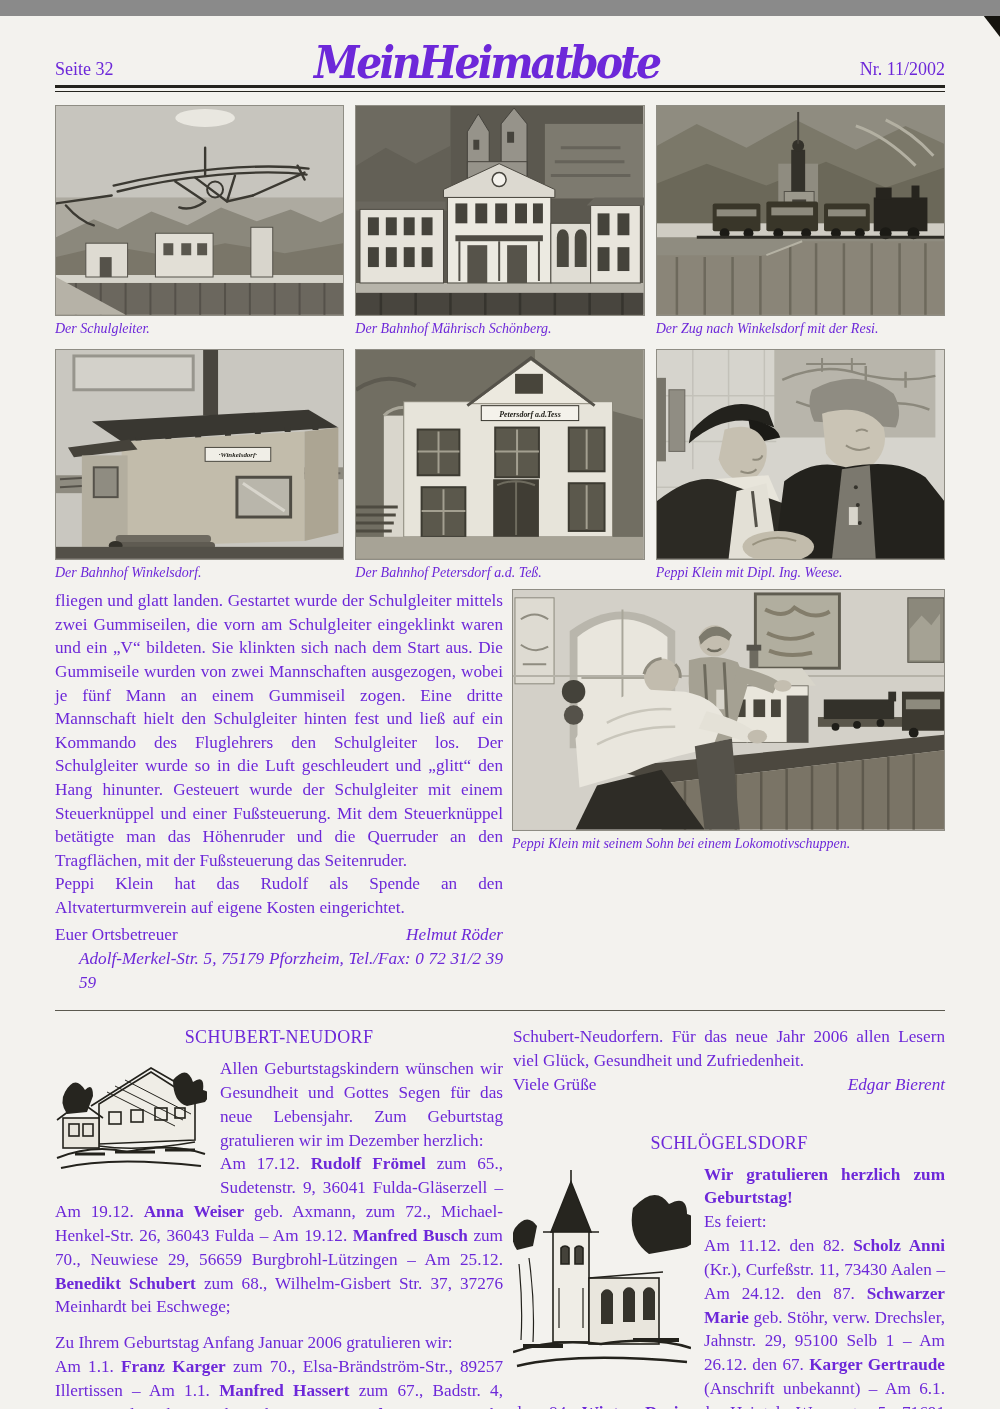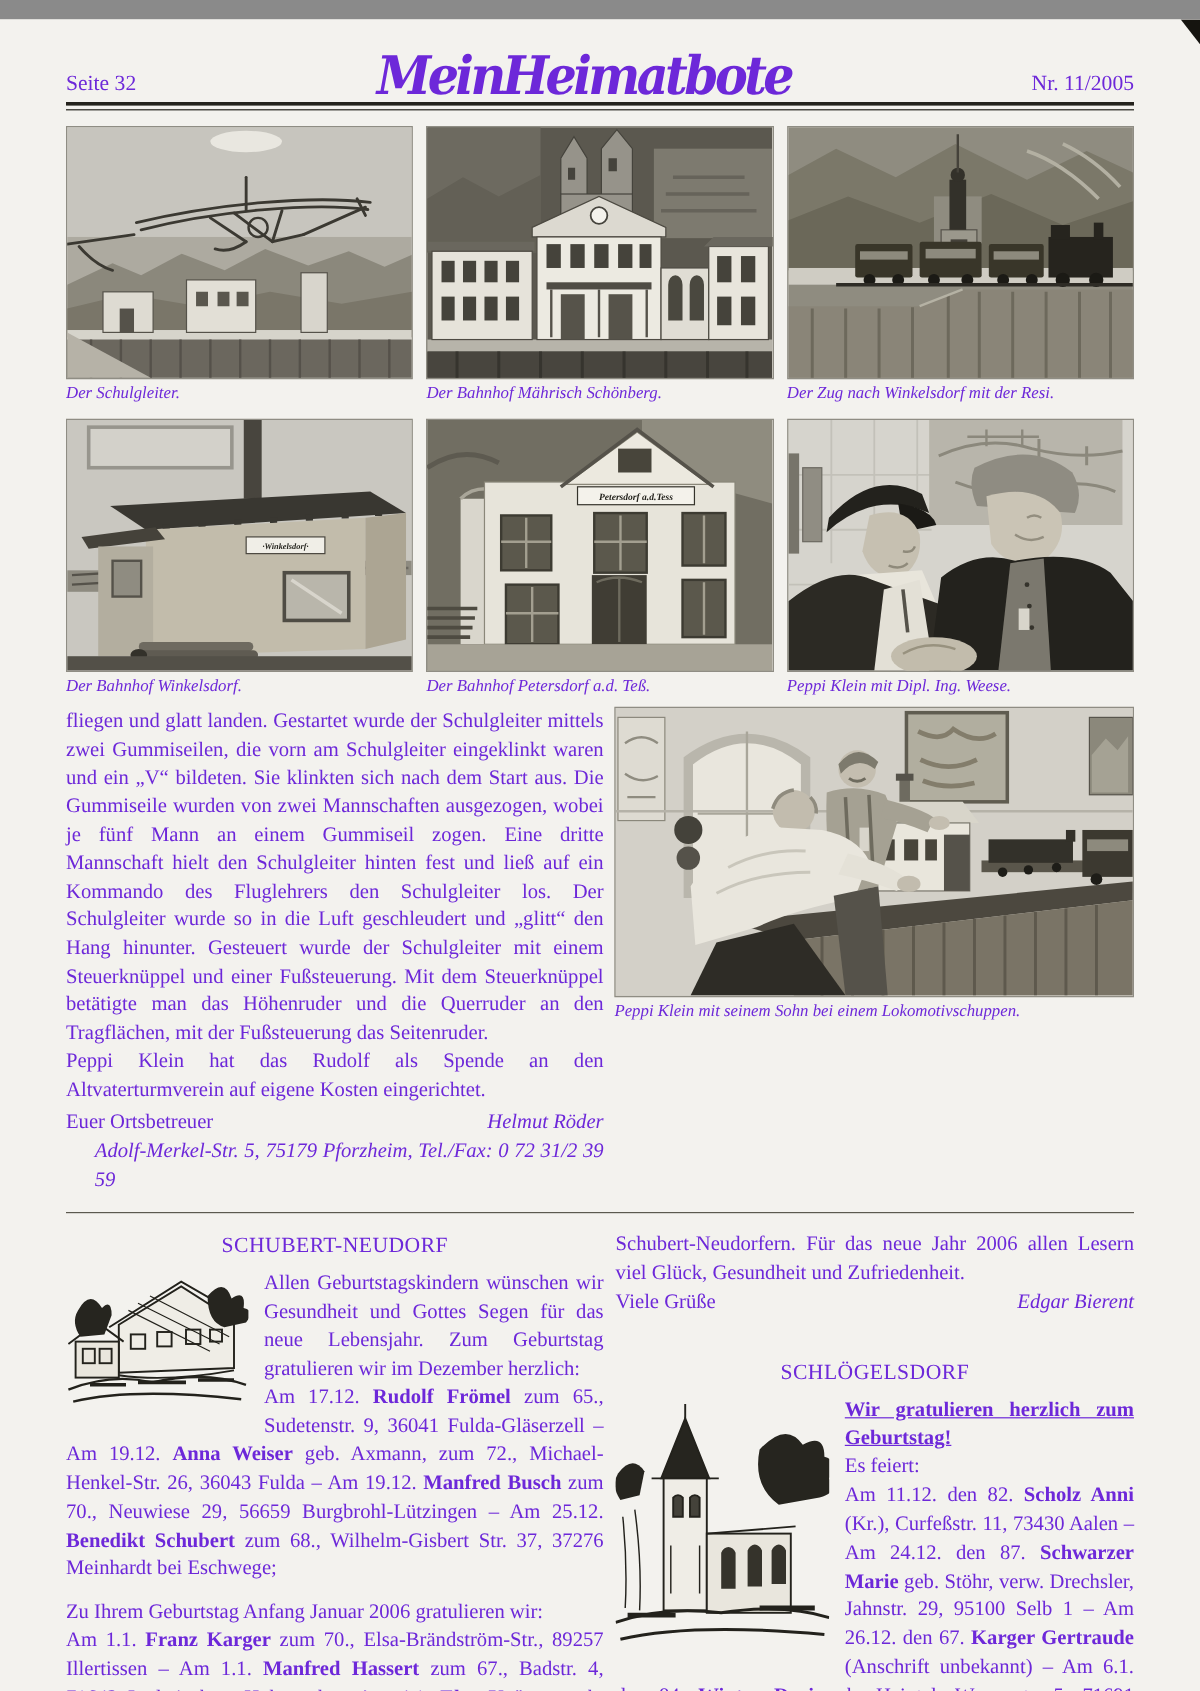--- a/index.html
+++ b/index.html
@@ -35,35 +35,35 @@
   .address{font-style:italic;padding-left:24px;margin-top:1px;}
   .section-divider{border-top:1px solid #5b594f;margin-top:16px;}
   
   .bottom{display:flex;gap:10px;margin-top:14px;}
   .col{font-size:17.2px;line-height:1.385;text-align:justify;}
   .col p{margin:0;}
   .col-left{width:448px;flex:none;}
   .col-right{width:432px;flex:none;}
   h2.sec{text-align:center;font-size:18px;margin:0 0 7px 0;letter-spacing:.4px;font-weight:normal;}
   .float-sketch{float:left;margin:5px 13px 3px 0;}
-  .lead-bold{font-weight:bold;text-decoration:underline;}
+  .lead-bold{font-weight:bold;}
   .sigline{display:flex;justify-content:space-between;}
   .sig-italic{font-style:italic;}
   .gap-par{height:12px;}
 </style>
 </head>
 <body>
 
 <div class="page">
   <div class="corner-mark"></div>
 
   <div class="header">
     <div class="header-side">Seite 32</div>
     <div class="masthead">MeinHeimatbote</div>
-    <div class="header-side">Nr. 11/2005</div>
+    <div class="header-side">Nr. 11/2002</div>
   </div>
   <div class="header-rule"></div>
 
   <div class="figrow">
     <figure>
       <svg class="photo" viewBox="0 0 289 210">
         <rect width="289" height="210" fill="#c7c5be"></rect>
         <ellipse cx="150" cy="12" rx="30" ry="9" fill="#e9e7e0"></ellipse>
         <rect y="92" width="289" height="84" fill="#adaaa0"></rect>
         <path d="M0 132 L38 114 62 124 96 106 132 120 166 102 202 116 236 104 266 117 289 107 V176 H0 Z" fill="#8b887c"></path>

